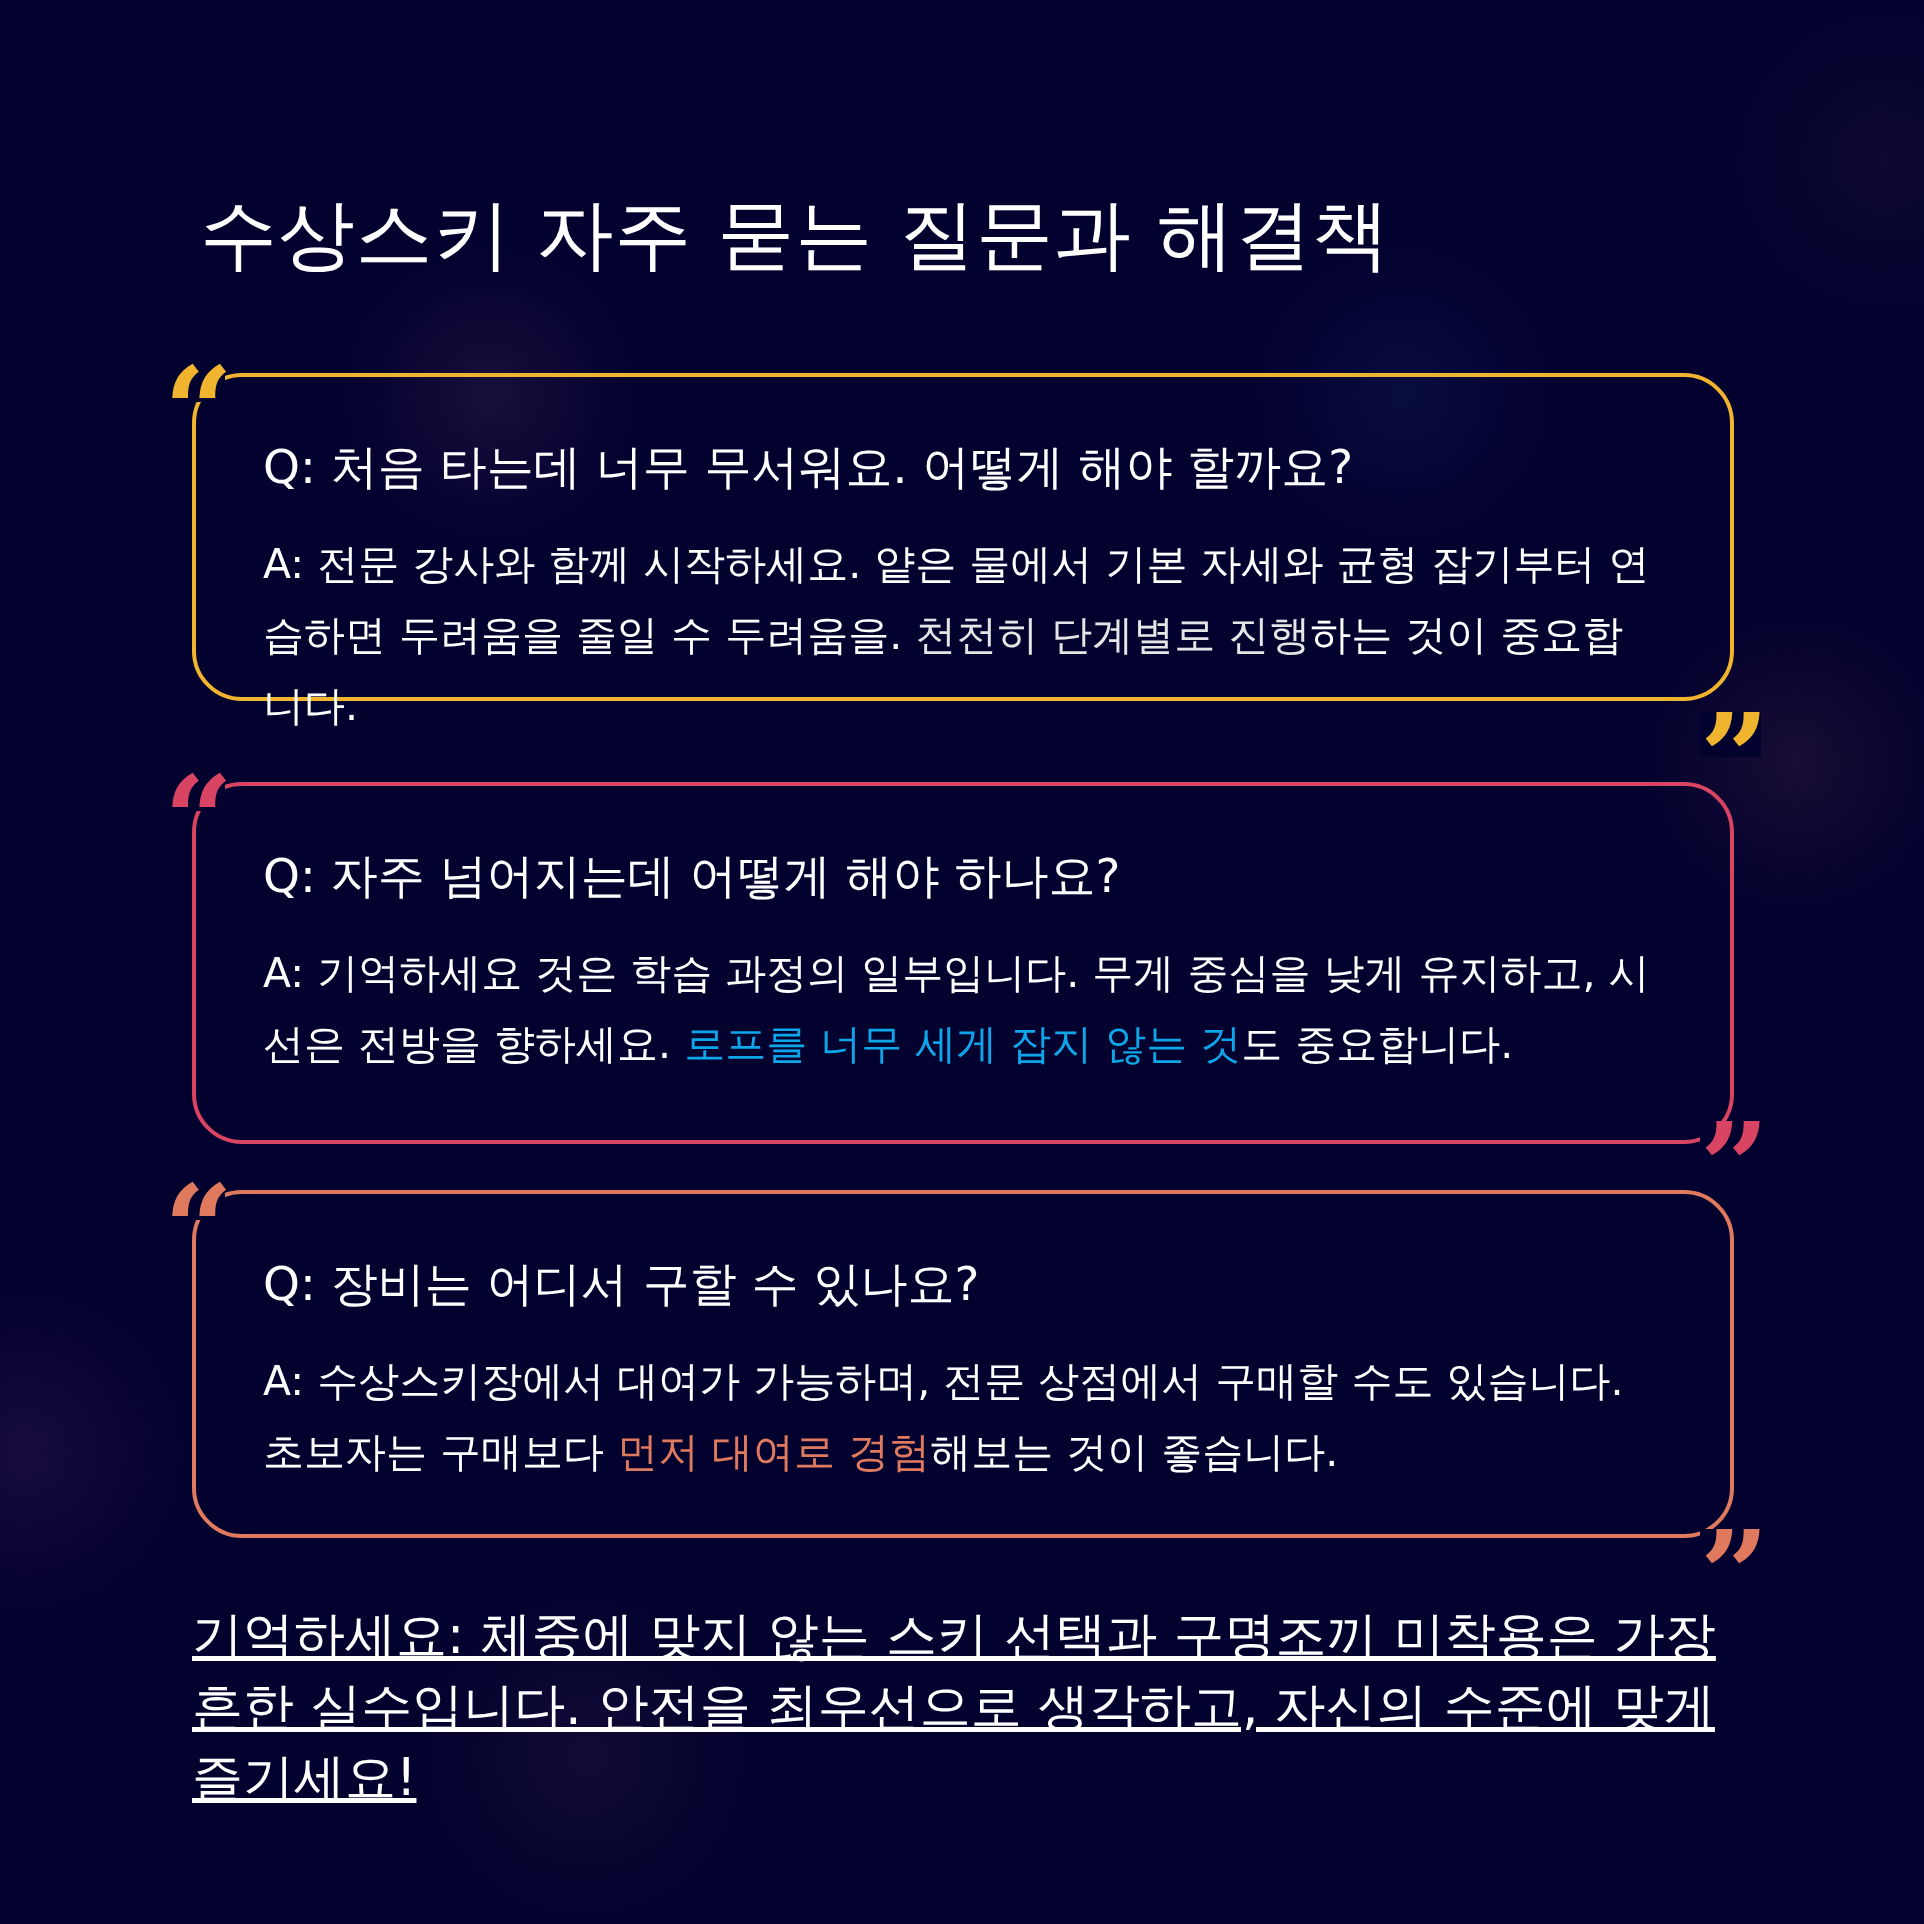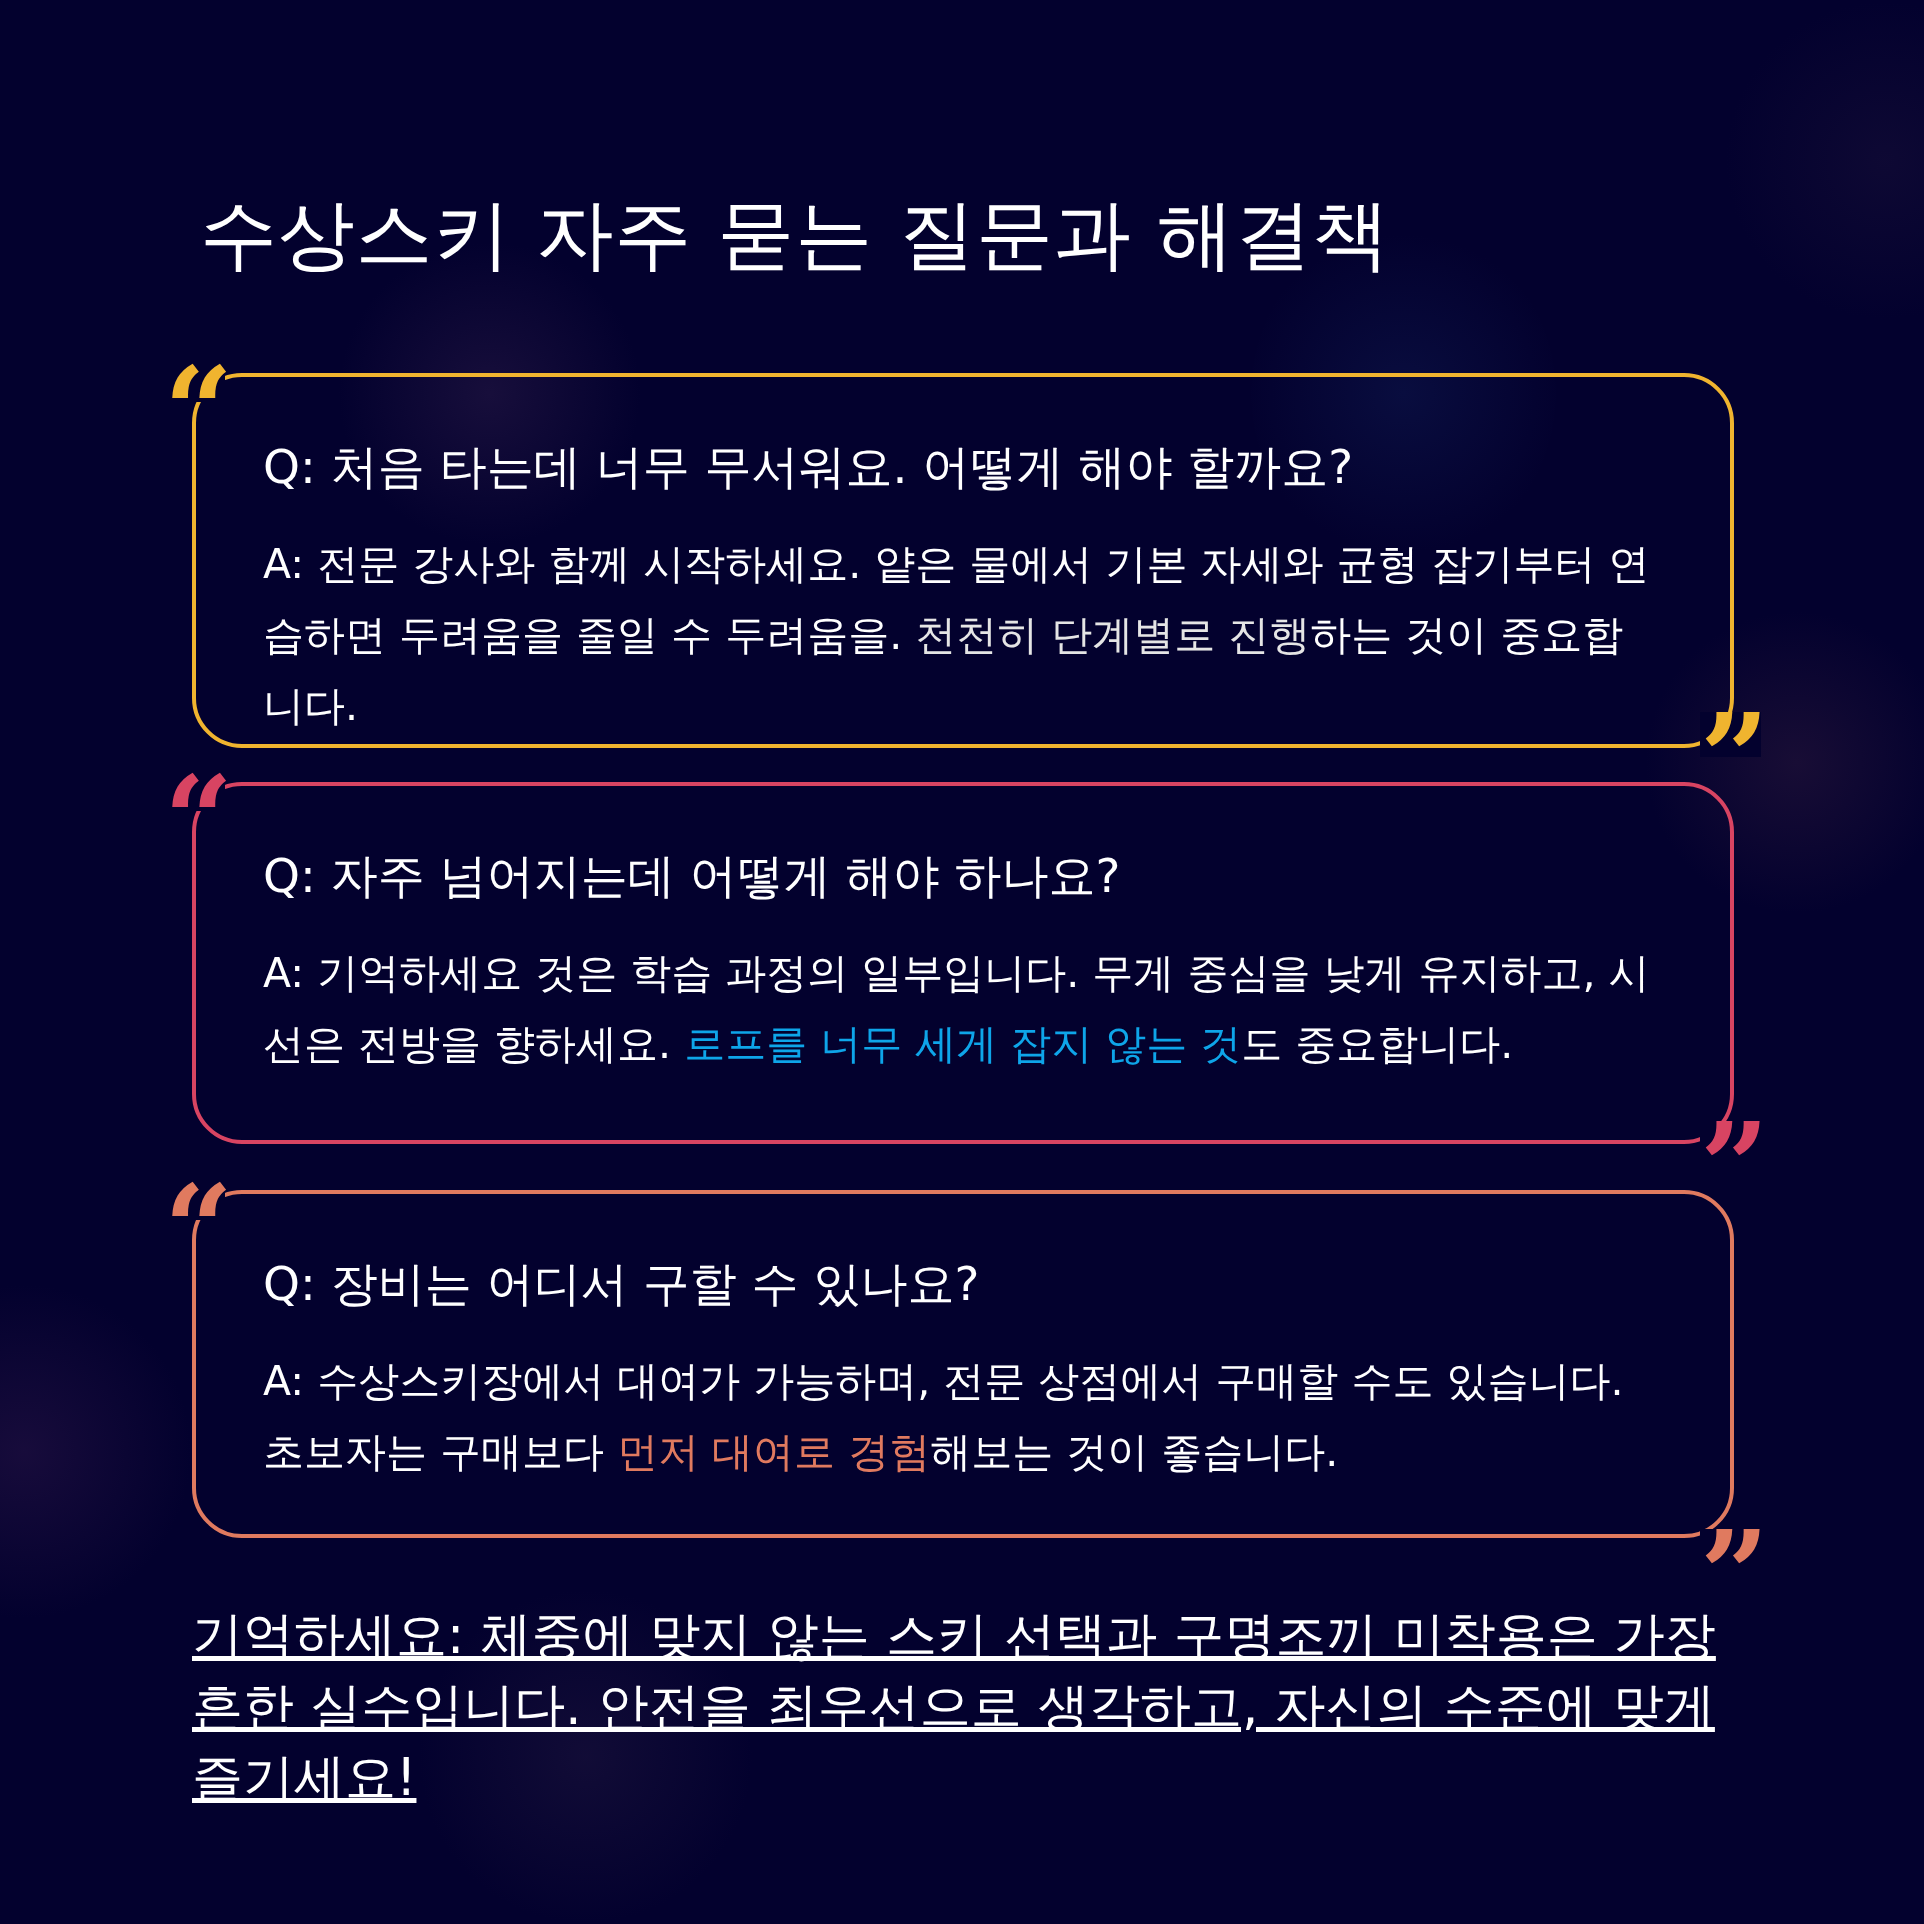--- a/index.html
+++ b/index.html
@@ -23,21 +23,21 @@
     font-size: 77px; line-height: 104px; font-weight: 400;
     letter-spacing: 0.8px; white-space: nowrap;
   }
 
   .card {
     position: absolute; left: 192px; width: 1542px;
     box-sizing: border-box;
     border: 4px solid; border-radius: 50px;
     background: transparent;
   }
-  .card.c1 { top: 373px; height: 375px; border-color: #f0b42f; }
+  .card.c1 { top: 373px; height: 328px; border-color: #f0b42f; }
   .card.c2 { top: 782px; height: 362px; border-color: #d84462; }
   .card.c3 { top: 1190px; height: 348px; border-color: #e07a5f; }
 
   .q {
     position: absolute; left: 67px; top: 58px;
     font-size: 47px; line-height: 64px; white-space: nowrap;
   }
   .a {
     position: absolute; left: 67px; top: 152px; width: 1396px;
     font-size: 41px; line-height: 71px;

